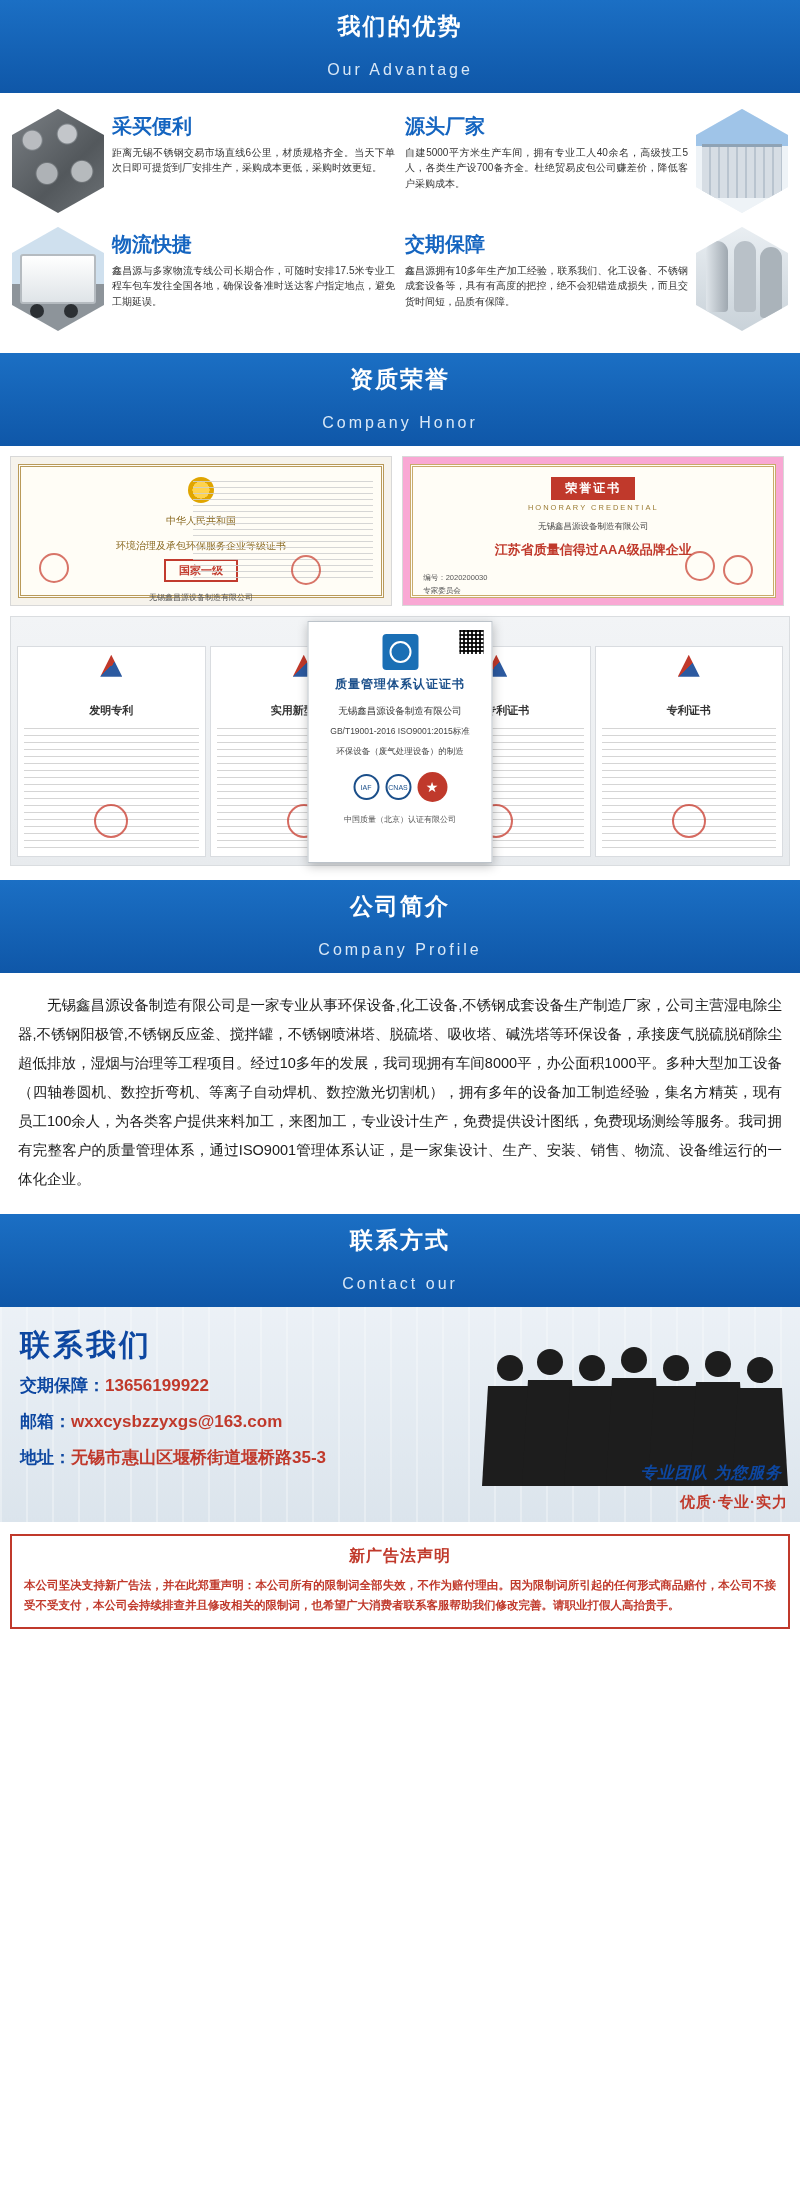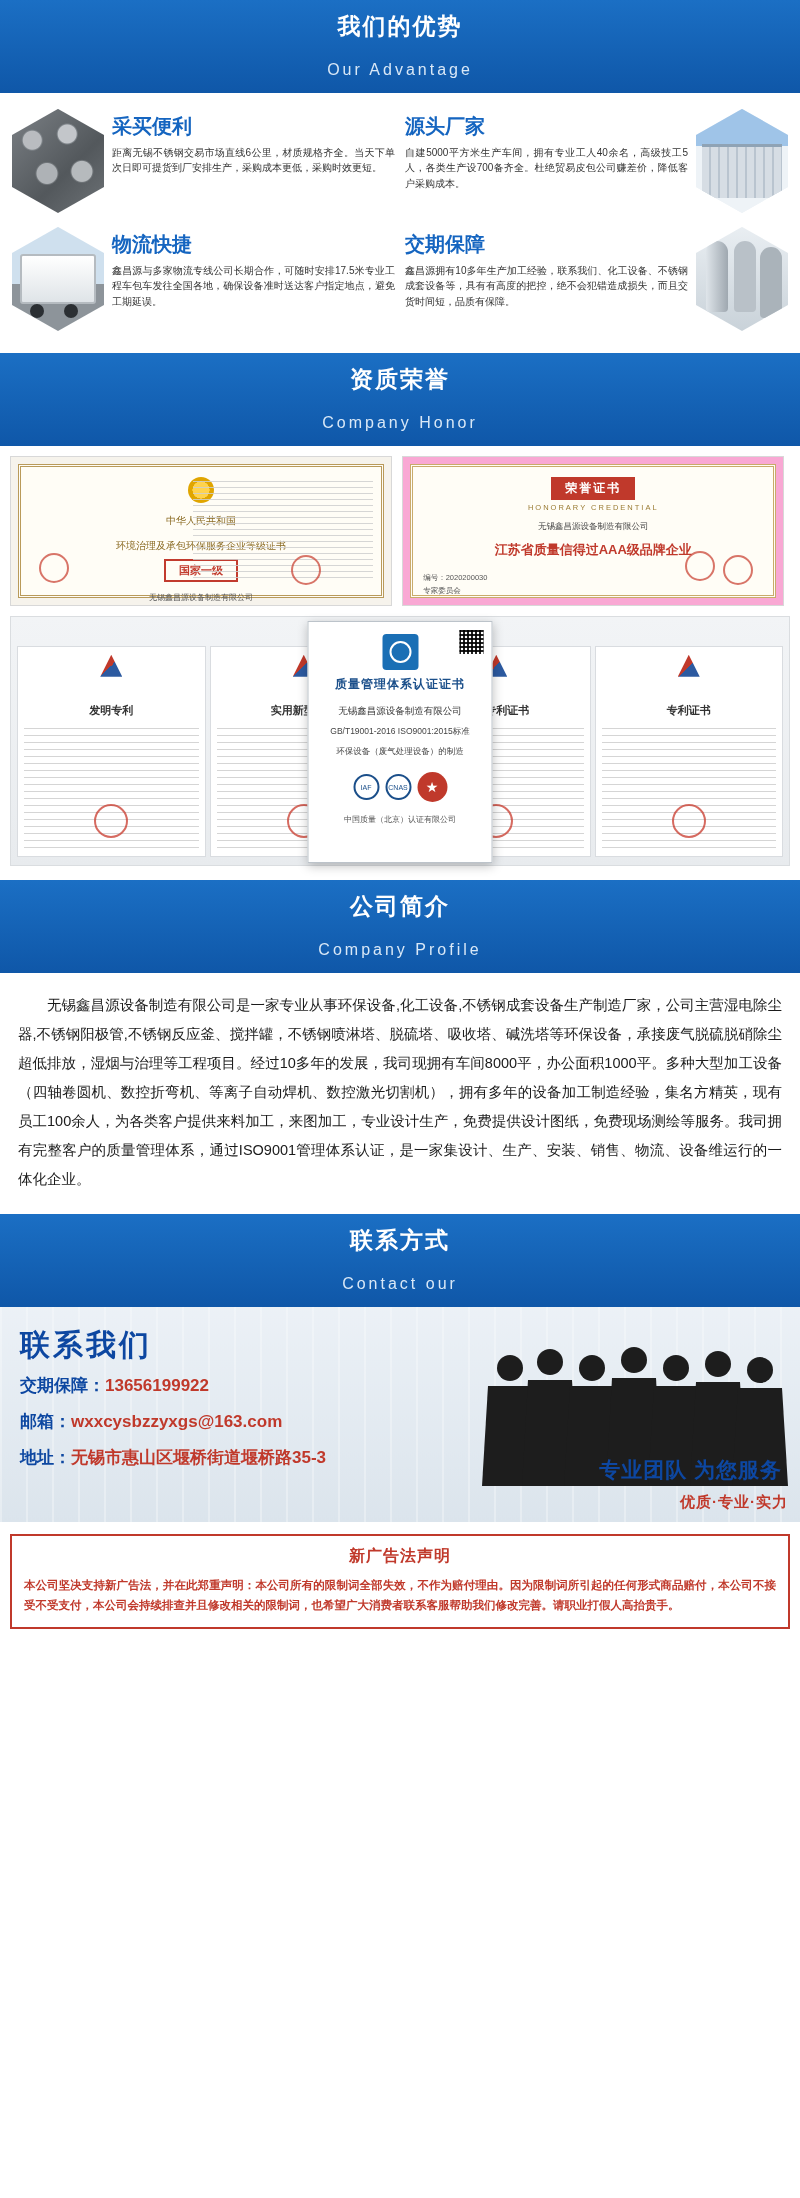--- a/index.html
+++ b/index.html
@@ -230,21 +230,21 @@
     margin-bottom: 8px;
   }
   .contact-line { font-size: 17px; color: #0d47a1; font-weight: bold; margin-bottom: 13px; }
   .contact-line .lbl { color: #0d47a1; }
   .contact-line .val { color: #c0392b; }
   .silhouette {
     position: absolute; right: 0; bottom: 34px; width: 330px; height: 150px; z-index: 1;
   }
   .slogan {
     position: absolute; right: 18px; bottom: 38px; z-index: 3;
-    color: #0d47a1; font-size: 21px; font-weight: bold; letter-spacing: 1px;
+    color: #0d47a1; font-size: 16px; font-weight: bold; letter-spacing: 1px; font-style: italic;
   }
   .slogan2 {
     position: absolute; right: 12px; bottom: 10px; z-index: 3;
     color: #c0392b; font-size: 15px; font-weight: bold; letter-spacing: 1px;
   }
 
   
   .legal {
     border: 2px solid #c0392b; margin: 12px 10px 14px; padding: 10px 12px 12px;
     background: #fff;

